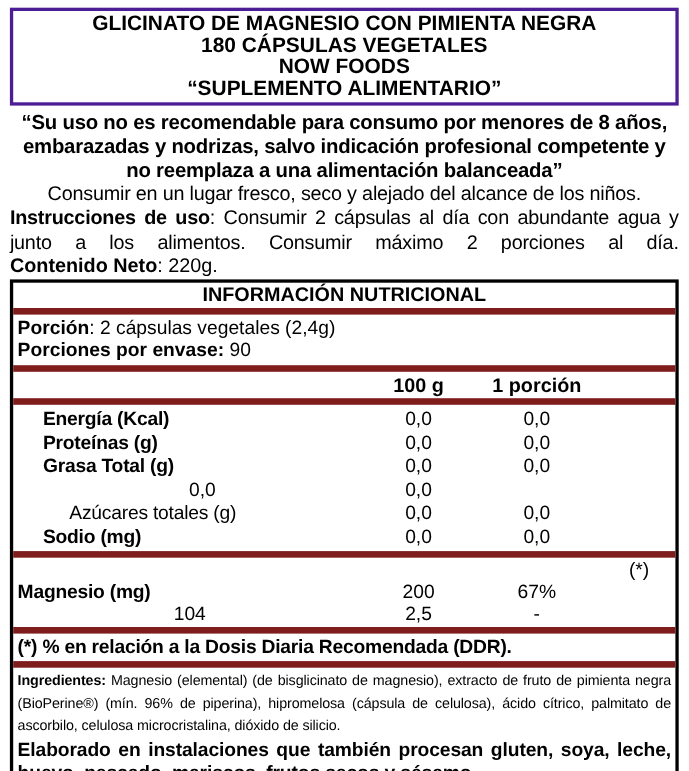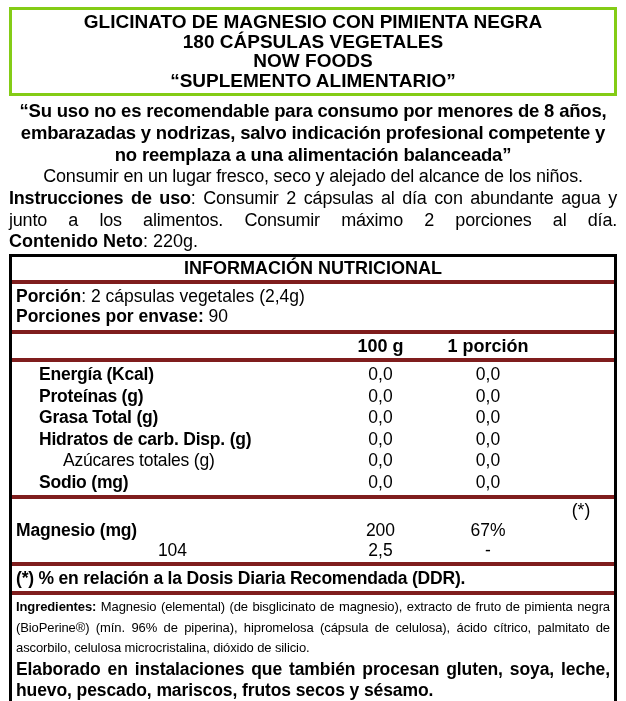--- a/index.html
+++ b/index.html
@@ -7,21 +7,21 @@
     width:626px;height:701px;
     background:#ffffff;color:#000000;
     font-family:"Liberation Sans","DejaVu Sans",sans-serif;
     -webkit-font-smoothing:antialiased;
     overflow:hidden;
   }
   .sheet{padding:7px 9px 0 9px;}
 
   
   .title-box{
-    border:3px solid #84cc16;
+    border:3px solid #4c1d95;
     text-align:center;
     font-weight:bold;
     font-size:19px;
     line-height:19.5px;
     padding:2px 4px 3px 4px;
   }
 
   
   .warning{
     margin-top:4px;
@@ -46,21 +46,21 @@
   }
   .instructions .lead{font-weight:bold;}
   .net{
     font-size:18px;
     line-height:21px;
   }
   .net .lead{font-weight:bold;}
 
   
   .ntable{border:3px solid #000;margin-top:2px;}
-  .hr{border-bottom:4px solid #7f1d1d;}
+  .hr{border-bottom:6px solid #7f1d1d;}
 
   .nt-title{
     font-size:18px;font-weight:bold;text-align:center;
     line-height:20px;padding:1px 0 2px 0;
   }
   .nt-portion{
     font-size:17.5px;line-height:20px;padding:2px 4px 4px 4px;
   }
   .nt-portion .lead{font-weight:bold;}
 
@@ -145,21 +145,20 @@
         <div class="v">0,0</div>
         <div></div>
       </div>
       <div class="nrow grid4">
         <div class="lbl">Grasa Total (g)</div>
         <div class="v">0,0</div>
         <div class="v">0,0</div>
         <div></div>
       </div>
       <div class="nrow grid4">
-        <div class="lbl">Hidratos de carb. Disp. (g)</div>
         <div class="v">0,0</div>
         <div class="v">0,0</div>
         <div></div>
       </div>
       <div class="nrow sub grid4">
         <div class="lbl">Azúcares totales (g)</div>
         <div class="v">0,0</div>
         <div class="v">0,0</div>
         <div></div>
       </div>

